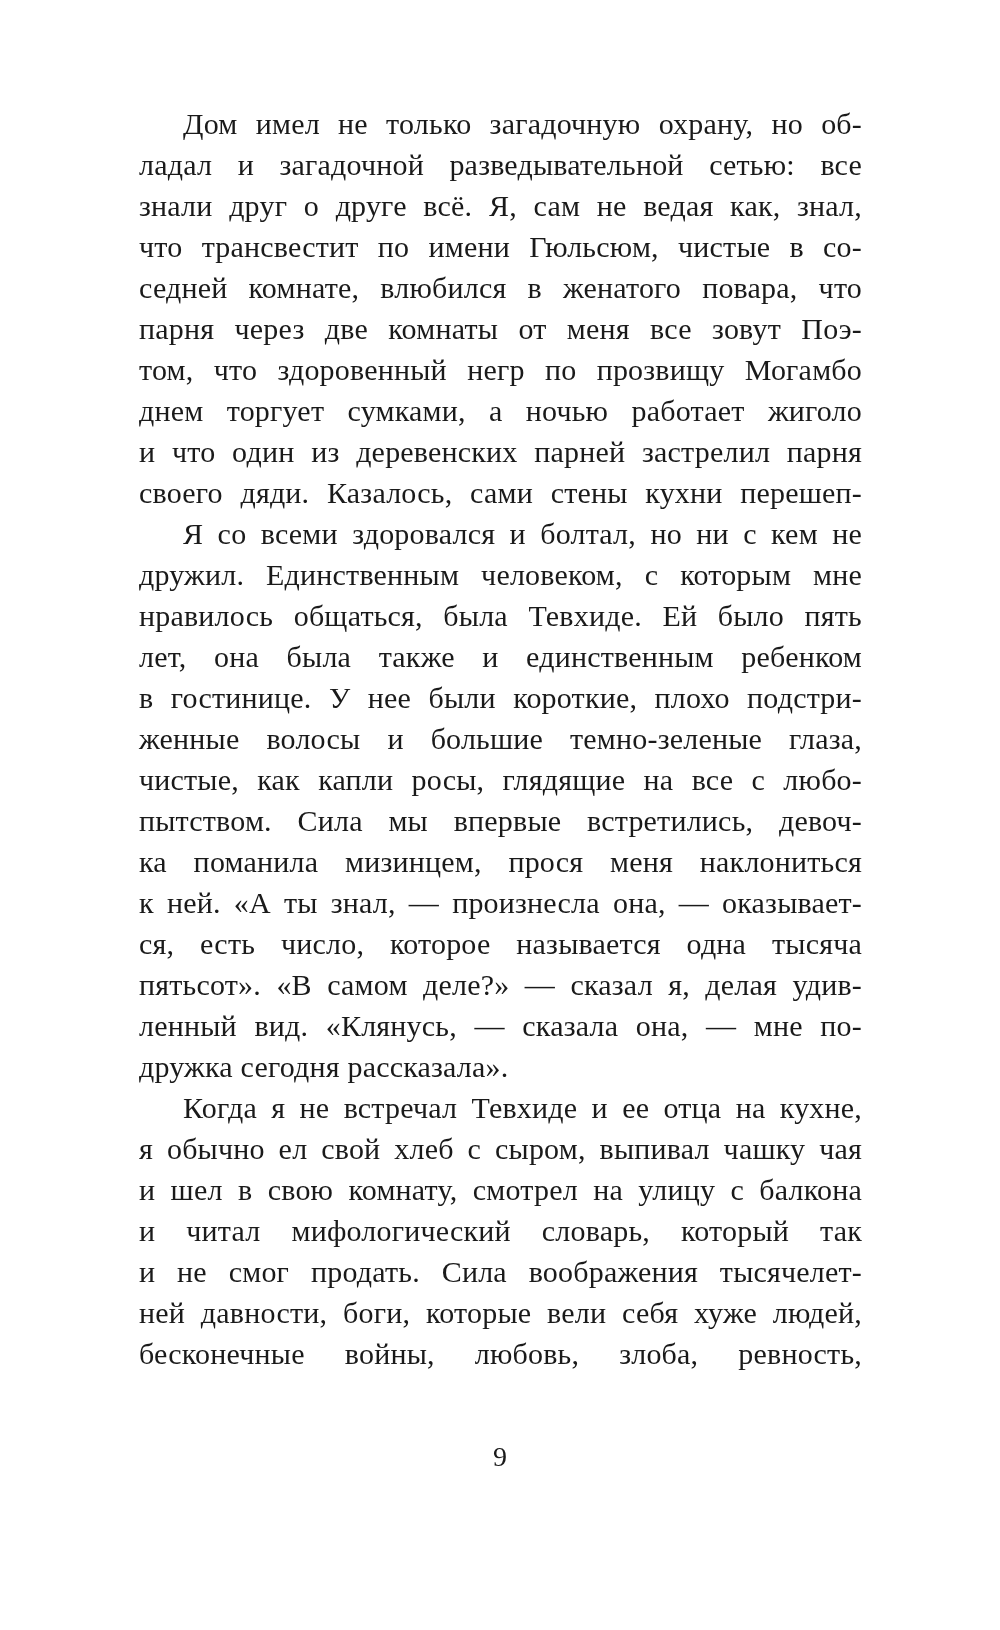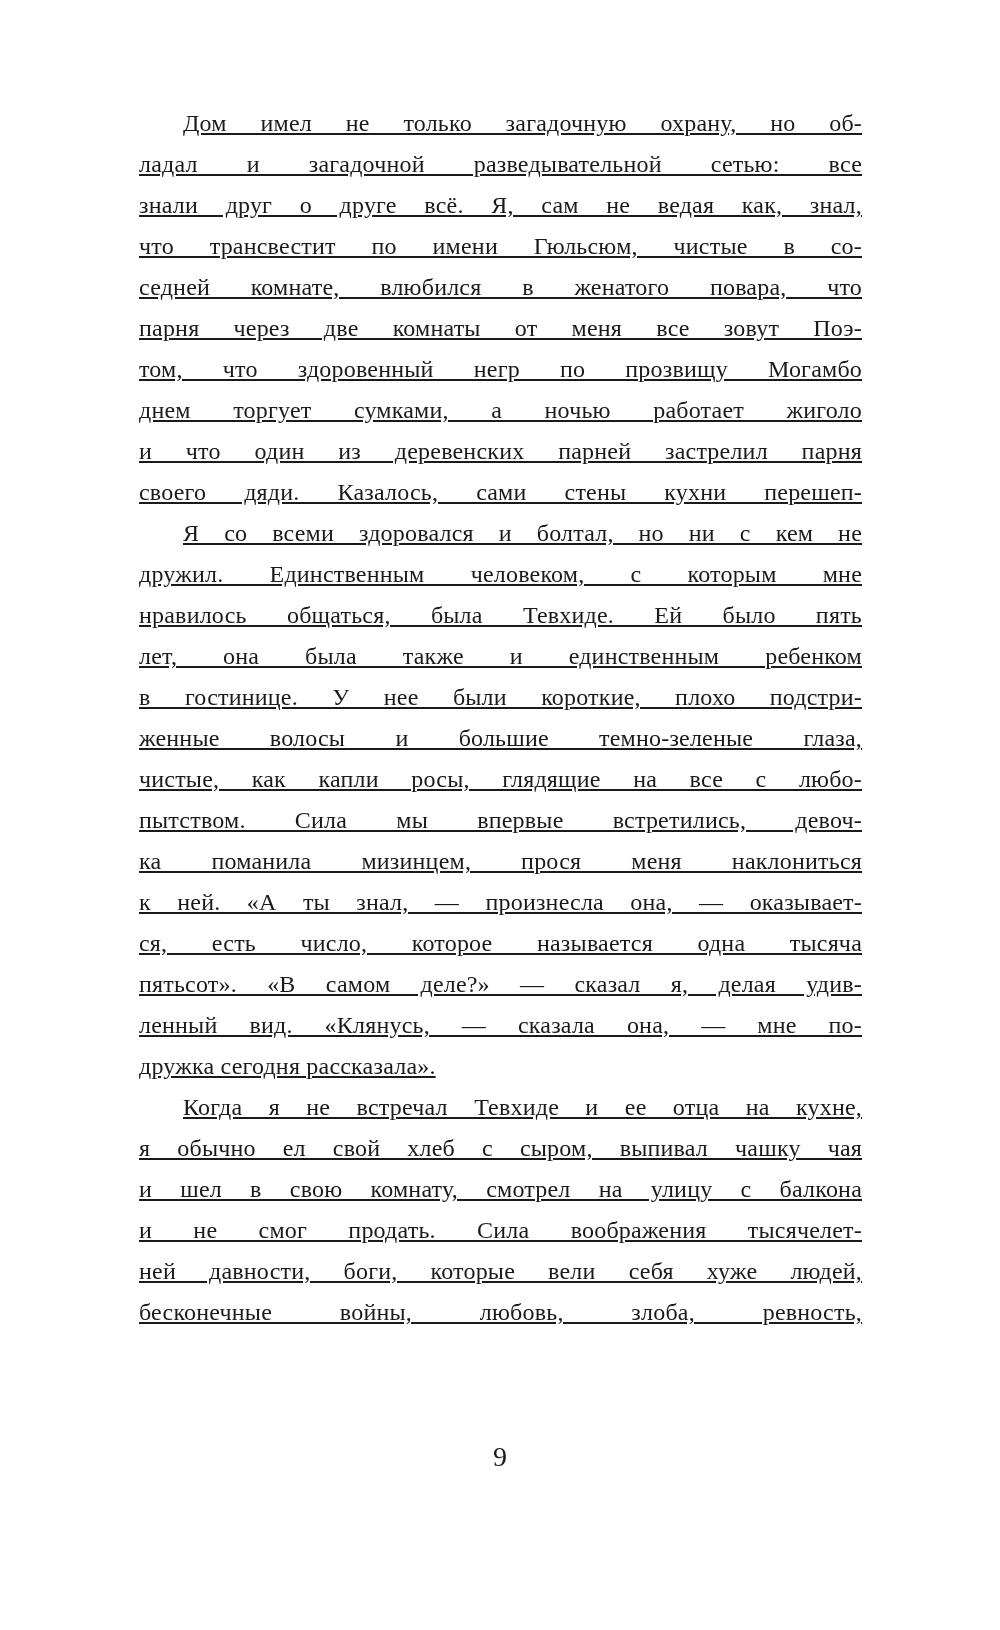--- a/index.html
+++ b/index.html
@@ -21,27 +21,26 @@
     left: 139px;
     top: 103px;
     width: 723px;
   }
   .para {
     margin: 0;
     padding: 0;
   }
   .line {
     display: block;
-    font-size: 24px;
+    font-size: 30px;
     line-height: 41px;
     text-align: justify;
     text-align-last: justify;
     white-space: normal;
     letter-spacing: 0.2px;
-    text-decoration: underline;
   }
   .line.indent {
     text-indent: 44px;
   }
   .line.para-end {
     text-align-last: left;
   }
   .page-number {
     position: absolute;
     left: 0;
@@ -85,20 +84,21 @@
       <span class="line">ся, есть число, которое называется одна тысяча</span>
       <span class="line">пятьсот». «В самом деле?» — сказал я, делая удив-</span>
       <span class="line">ленный вид. «Клянусь, — сказала она, — мне по-</span>
       <span class="line para-end">дружка сегодня рассказала».</span>
     </p>
 
     <p class="para">
       <span class="line indent">Когда я не встречал Тевхиде и ее отца на кухне,</span>
       <span class="line">я обычно ел свой хлеб с сыром, выпивал чашку чая</span>
       <span class="line">и шел в свою комнату, смотрел на улицу с балкона</span>
+      <span class="line">и читал мифологический словарь, который так</span>
       <span class="line">и не смог продать. Сила воображения тысячелет-</span>
       <span class="line">ней давности, боги, которые вели себя хуже людей,</span>
       <span class="line">бесконечные войны, любовь, злоба, ревность,</span>
     </p>
 
   </div>
 
   <div class="page-number">9</div>
 </div>
 

